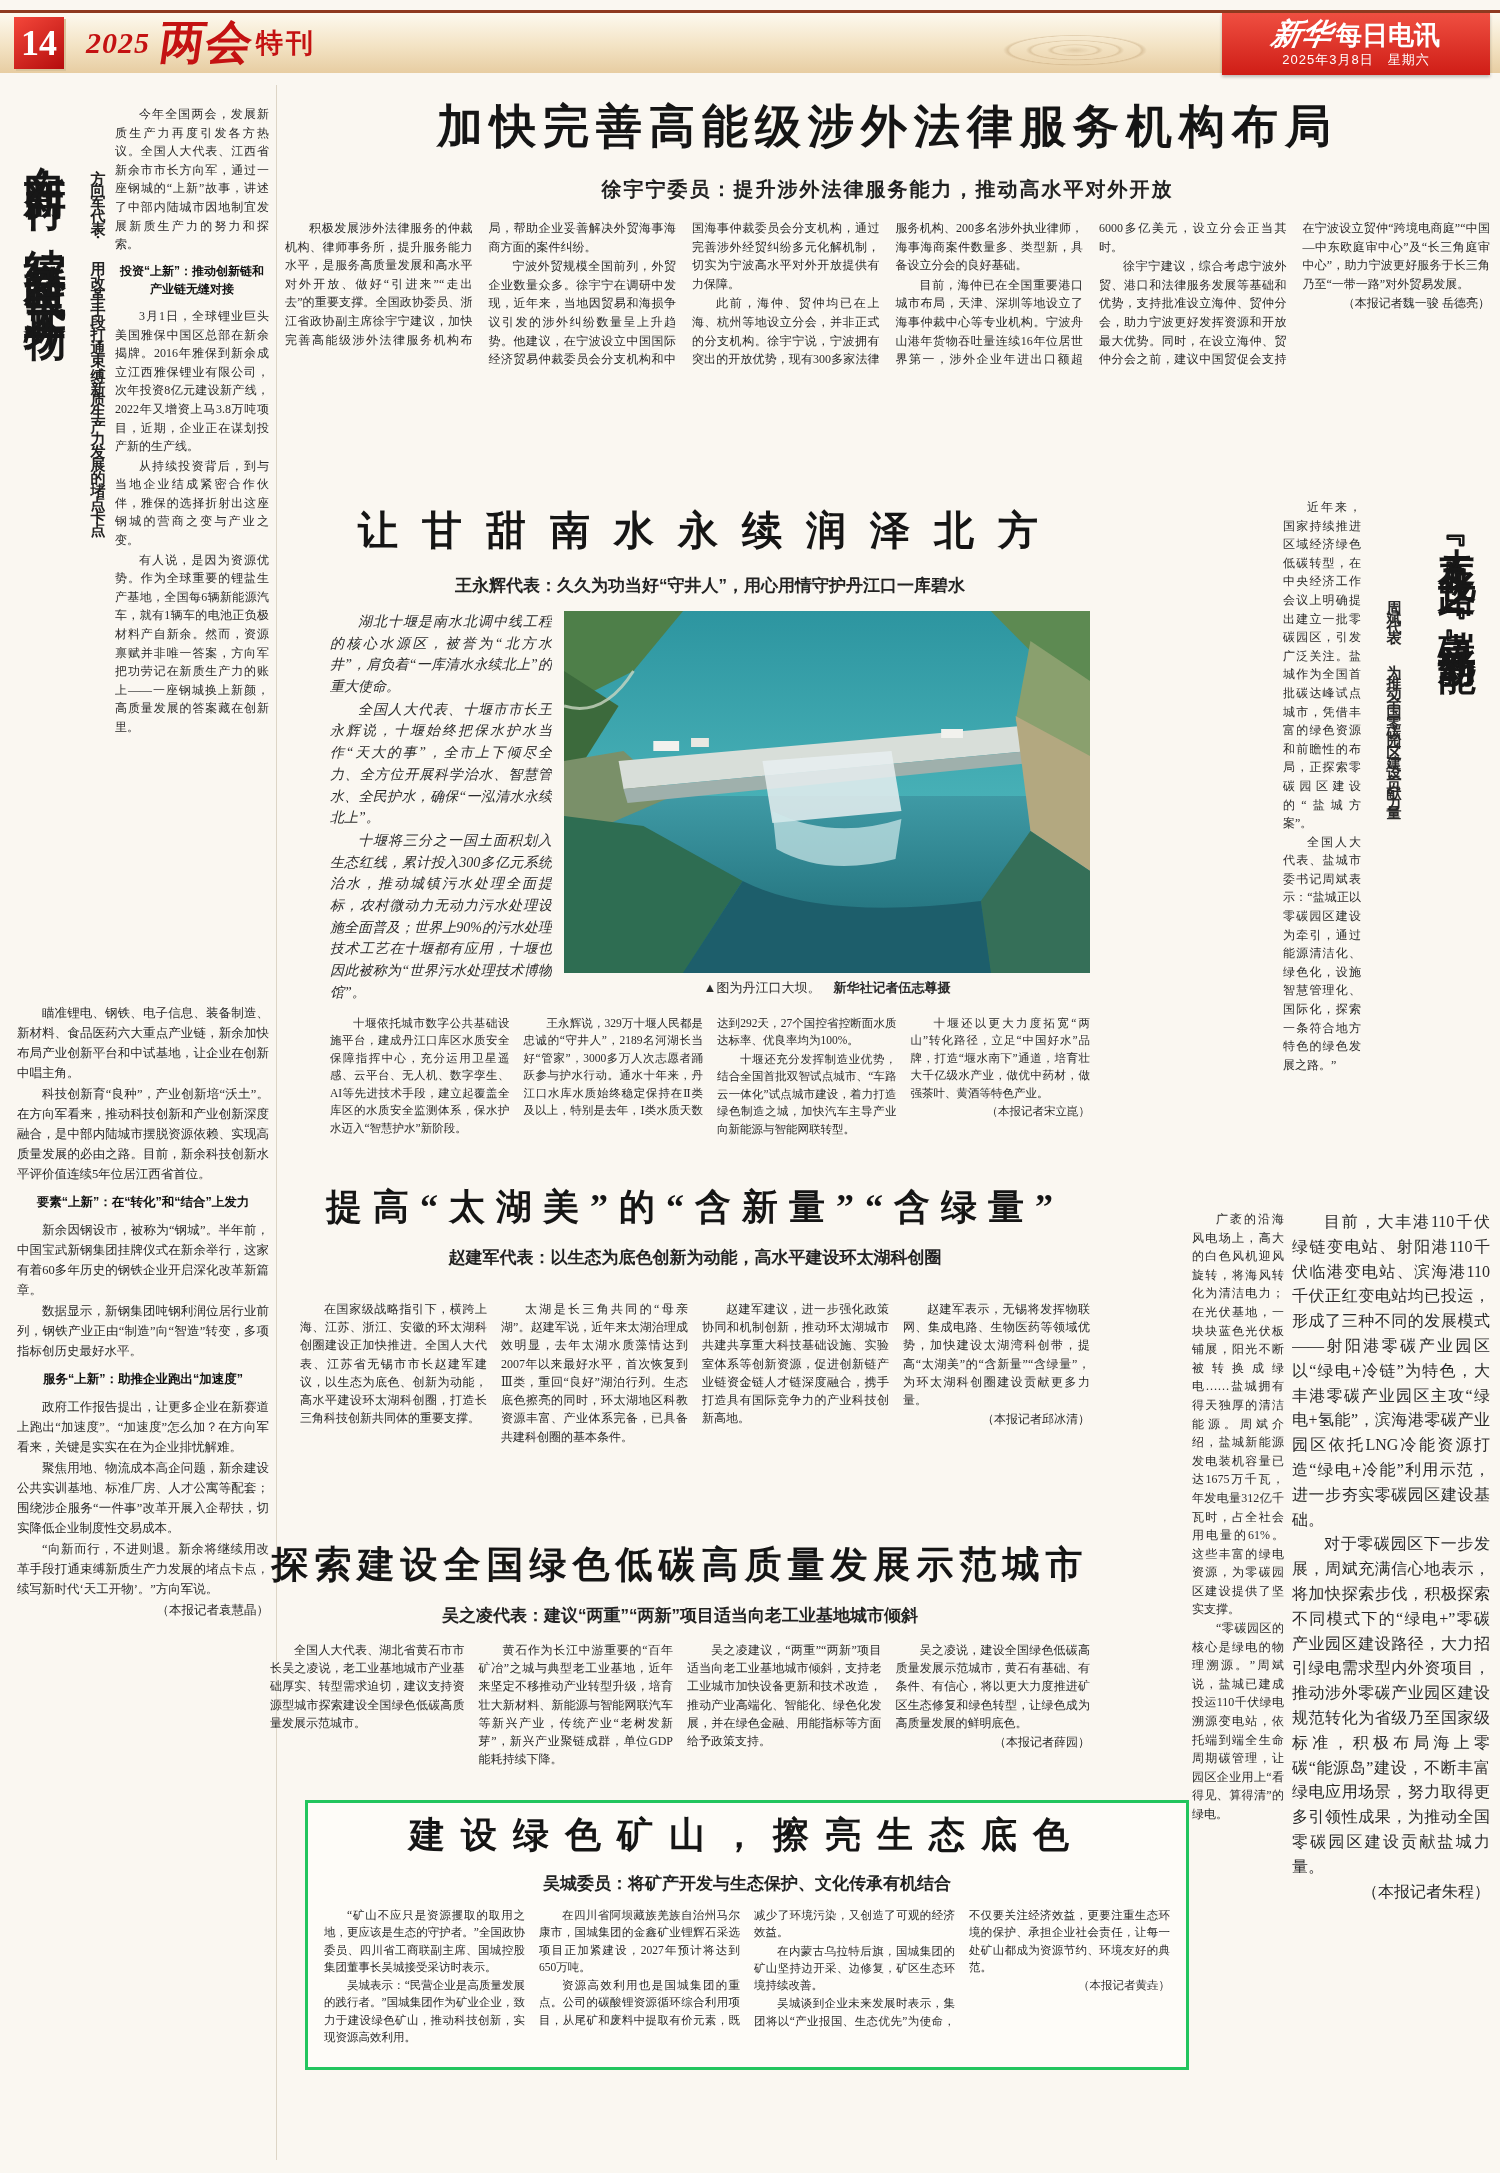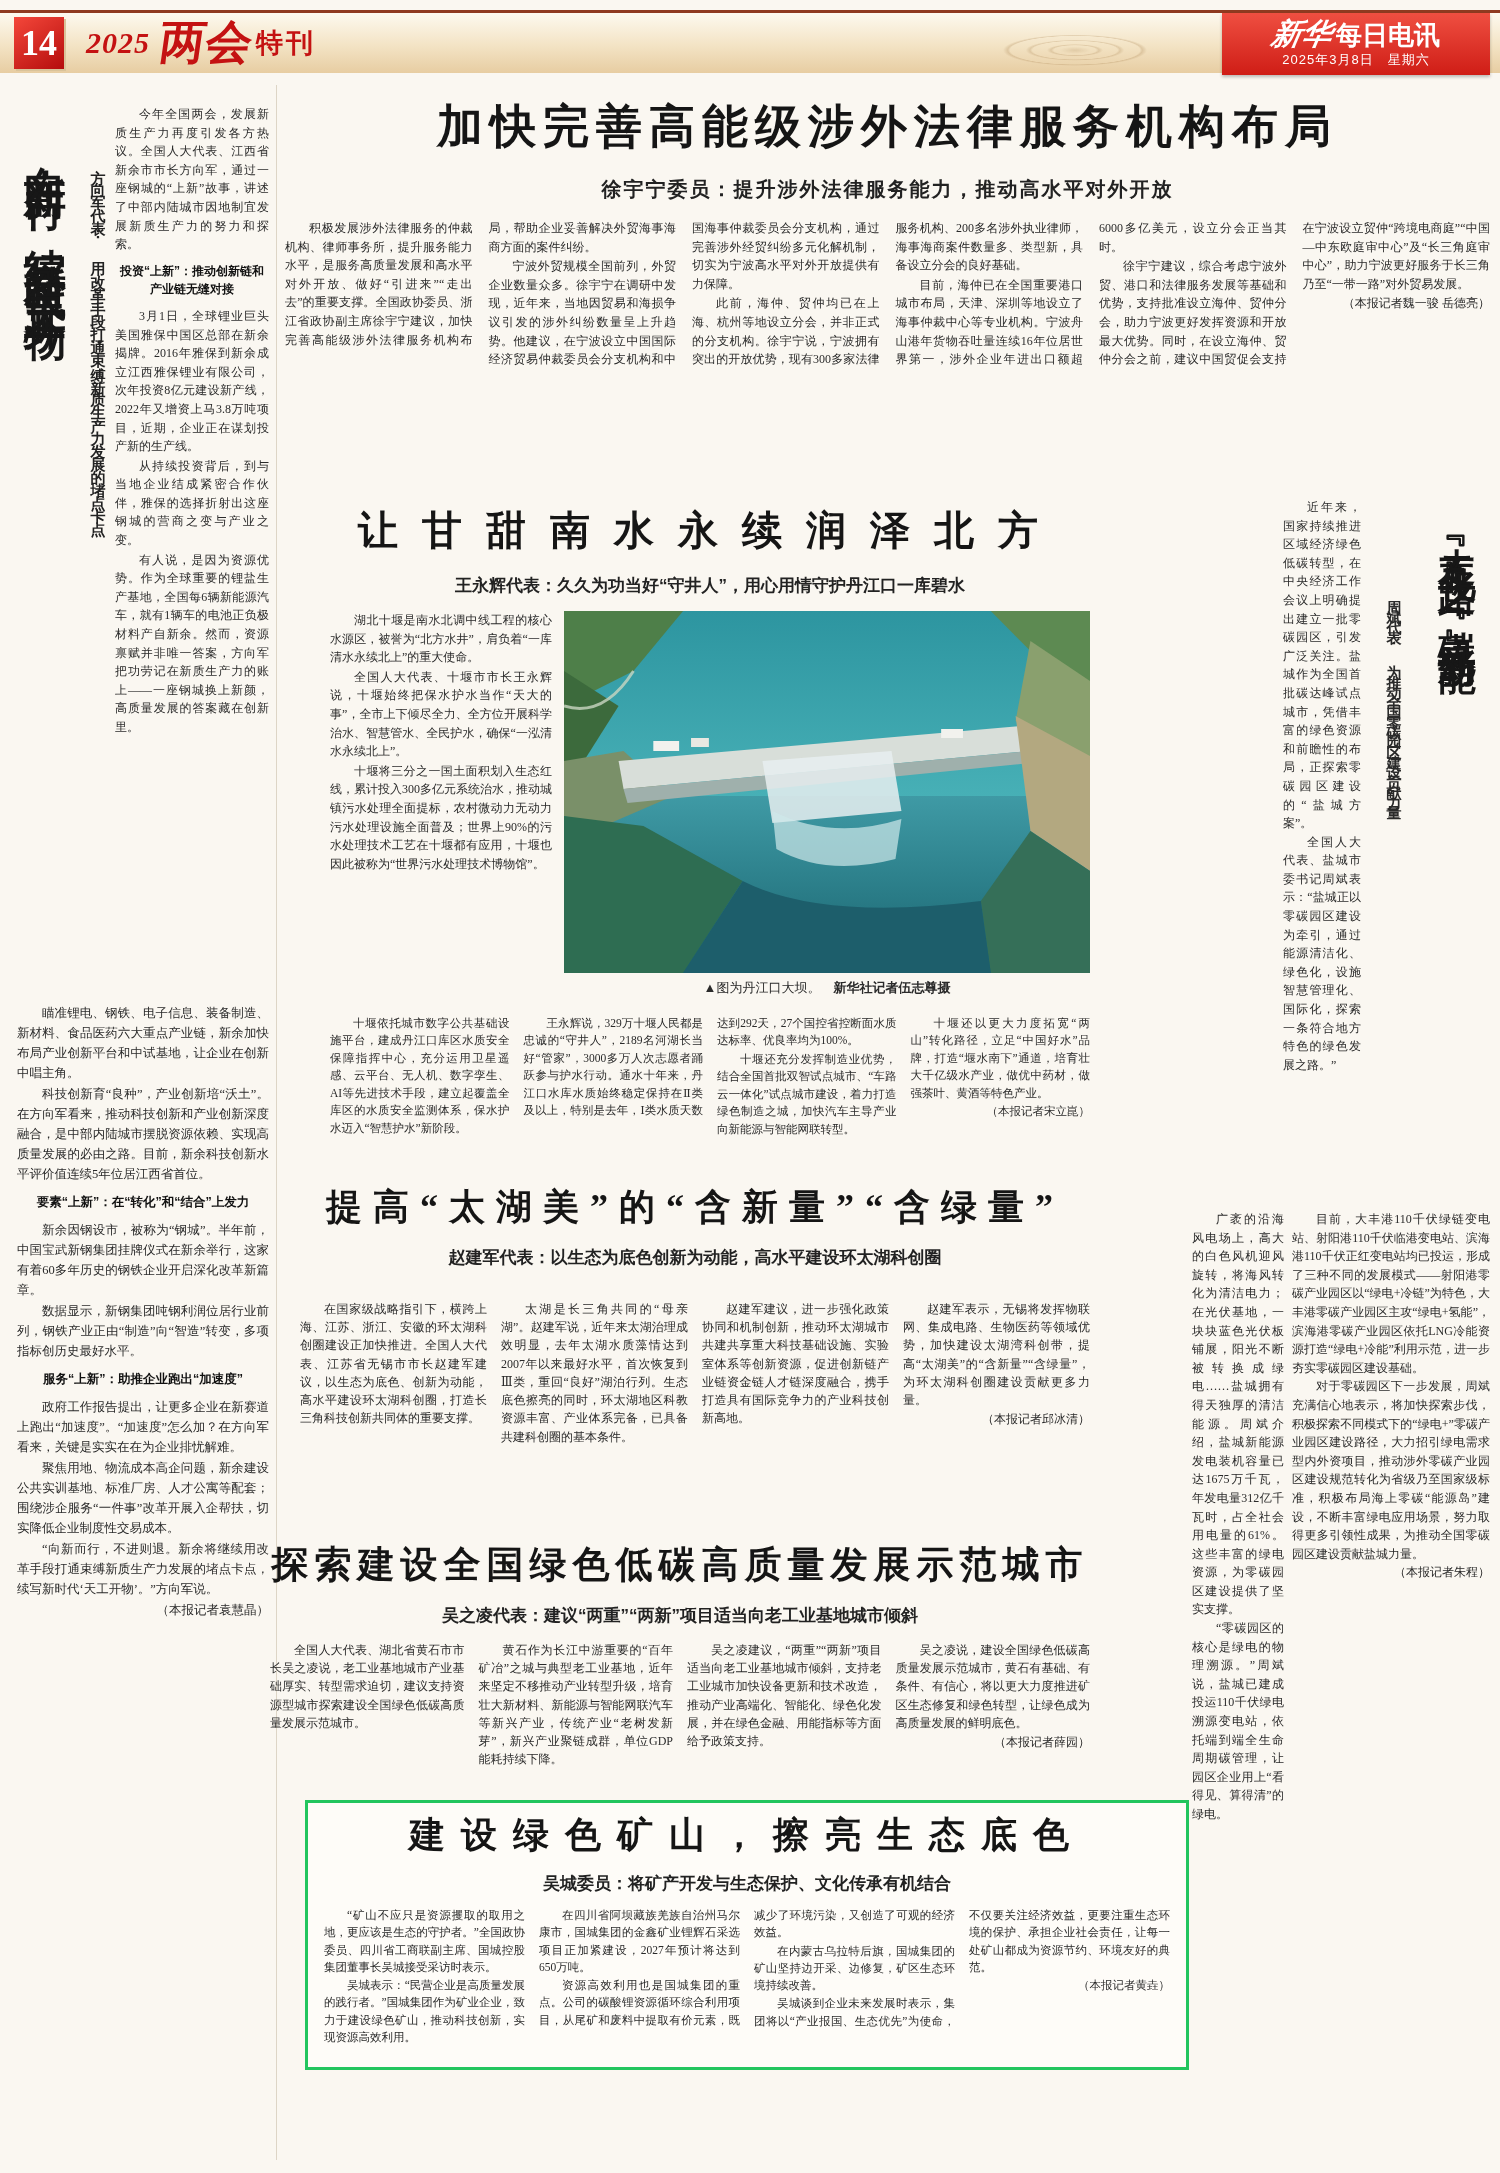--- a/index.html
+++ b/index.html
@@ -51,21 +51,21 @@
   
   #topArt{left:285px;top:95px;width:1205px;height:392px;}
   #topArt .bigline{margin-top:1px;font-size:46px;letter-spacing:7px;}
   #topArt .byline{margin-top:18px;font-size:20px;letter-spacing:2px;}
   #topArt .cols{margin-top:16px;height:246px;column-count:6;column-gap:16px;font-size:12px;line-height:1.55;}
   
   #waterArt{left:330px;top:493px;width:760px;height:672px;}
   #waterArt .bigline{margin-top:10px;font-size:40px;letter-spacing:24px;}
   #waterArt .byline{margin-top:16px;font-size:17px;}
   #waterArt .zone-top{position:absolute;left:0;top:118px;width:760px;height:396px;display:flex;gap:12px;}
-  #waterArt .wcol{width:222px;font-size:12px;line-height:1.55;}
+  #waterArt .wcol{width:222px;font-size:14px;line-height:1.55;font-style:italic;}
   #waterArt .photo-wrap{flex:1;display:flex;flex-direction:column;}
   #waterArt svg{width:100%;height:362px;display:block;}
   #waterArt .caption{margin-top:6px;text-align:center;font-size:13px;}
   #waterArt .caption b{font-family:"Liberation Sans",sans-serif;}
   #waterArt .zone-bottom{position:absolute;left:0;top:522px;width:760px;height:148px;
         column-count:4;column-gap:14px;font-size:11.5px;line-height:1.52;}
   
   #taihuArt{left:300px;top:1175px;width:790px;height:340px;}
   #taihuArt .bigline{margin-top:8px;font-size:36px;letter-spacing:11px;}
   #taihuArt .byline{margin-top:14px;font-size:17px;}
@@ -82,21 +82,21 @@
   #mineArt .cols{margin-top:12px;height:152px;column-count:4;column-gap:14px;font-size:11.5px;line-height:1.5;}
   
   #carbonTop{left:1283px;top:490px;width:207px;height:712px;}
   #carbonTop .r-body{position:absolute;left:0;top:8px;width:78px;height:700px;font-size:12px;line-height:1.55;text-align:justify;overflow:hidden;}
   #carbonTop .r-body p{margin:0;text-indent:2em;}
   #carbonTop .v-sub{position:absolute;left:92px;top:98px;width:28px;height:560px;
         font-size:15px;letter-spacing:10px;font-family:"Liberation Sans",sans-serif;font-weight:600;}
   #carbonTop .v-head{position:absolute;left:133px;top:28px;width:66px;height:682px;
         font-size:38px;font-weight:900;letter-spacing:5px;color:#171717;}
   .r-colA{left:1192px;top:1210px;width:92px;height:945px;font-size:12px;line-height:1.55;text-align:justify;}
-  .r-colB{left:1292px;top:1210px;width:198px;height:945px;font-size:12px;line-height:1.55;text-align:justify;}
+  .r-colB{left:1292px;top:1210px;width:198px;height:945px;font-size:16px;line-height:1.55;text-align:justify;}
   .r-colA p,.r-colB p{margin:0;text-indent:2em;}
   .r-colB p.credit{text-indent:0;text-align:right;font-family:"Liberation Sans",sans-serif;}
 </style>
 </head>
 <body>
 
 <div id="page">
 
   <div class="topbar">
     <div class="pagenum">14</div>

